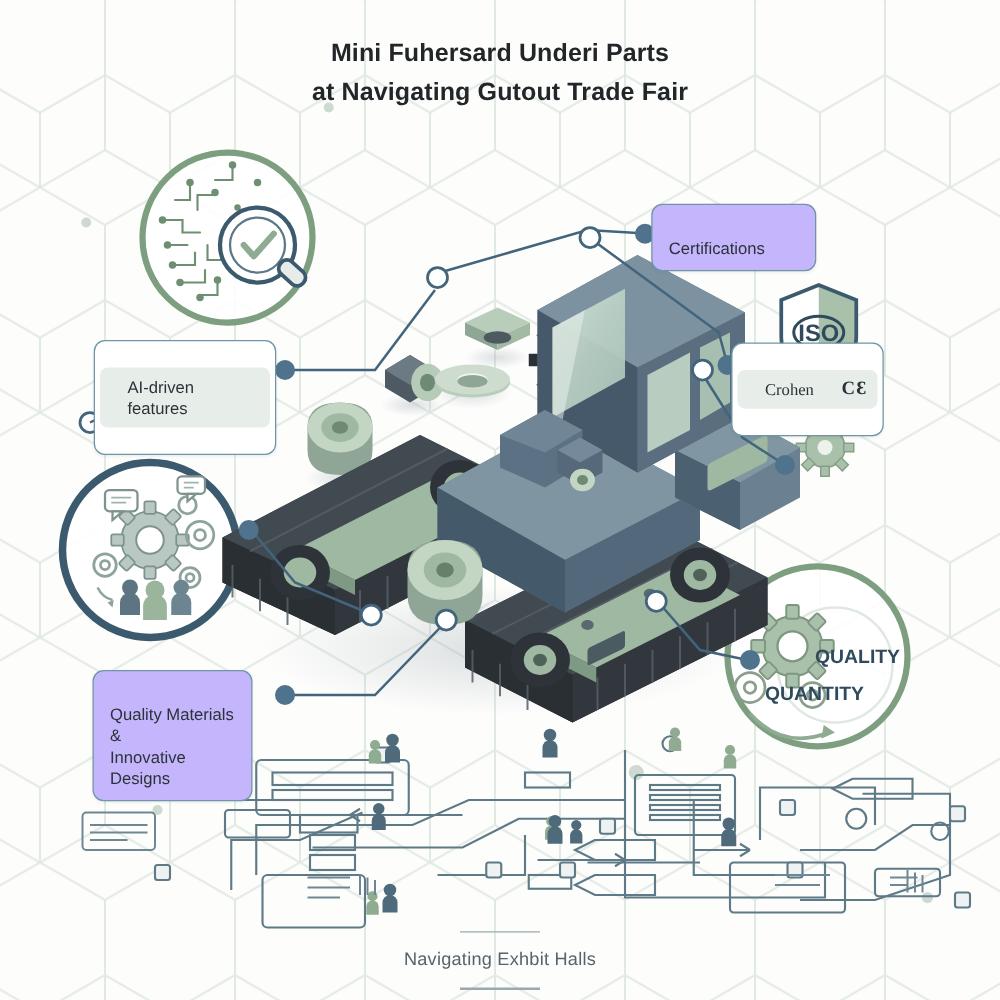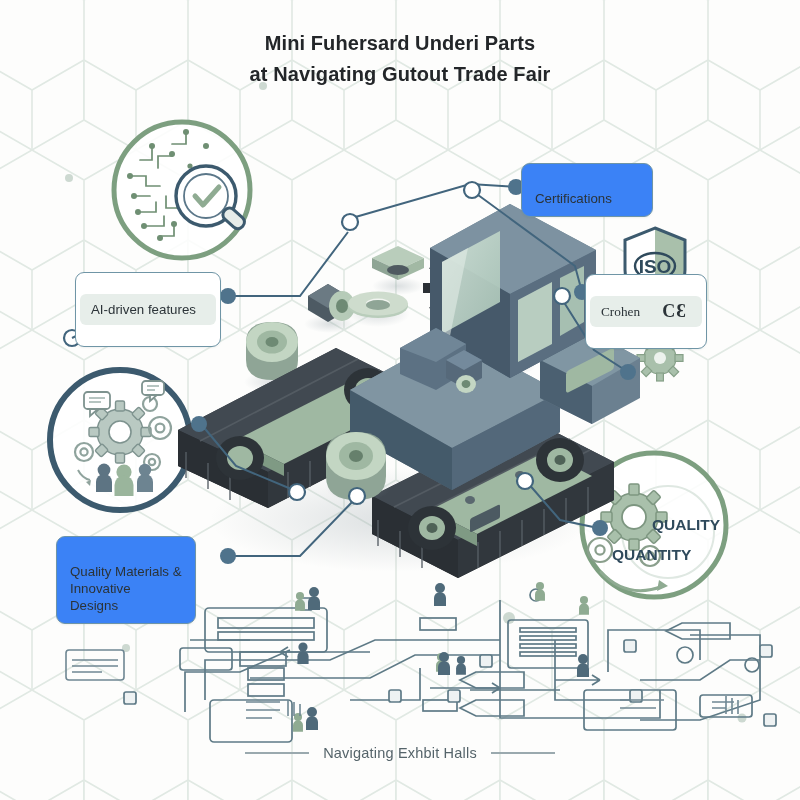--- a/index.html
+++ b/index.html
@@ -43,55 +43,56 @@
     color: #232629;
     line-height: 31px;
   }
 
   
   .callout {
     position: absolute;
     box-sizing: border-box;
     border: 1.6px solid #6f95a6;
     border-radius: 9px;
-    background: #3b82f6;
+    background: #c4b5fd;
     padding: 9px 13px;
     font-size: 13.3px;
     line-height: 17px;
     color: #2b3338;
     white-space: pre-line;
     box-shadow: 0 1px 2px rgba(60,80,90,0.07);
   }
   .callout.tinted-inner {
     background: #ffffff;
     padding: 4px 4px;
   }
   .callout.tinted-inner .inner-fill {
     background: #e7eeea;
     border-radius: 6px;
-    padding: 7px 11px;
+    padding: 7px 22px;
   }
   .callout .ce {
     font-weight: bold;
-    font-size: 18px;
+    font-size: 15px;
     letter-spacing: 1px;
     margin-left: 22px;
   }
 
   
   .bottom-caption {
     position: absolute;
     left: 0;
     right: 0;
     top: 745px;
     display: flex;
     align-items: center;
     justify-content: center;
     gap: 14px;
     z-index: 6;
+    flex-direction: column;
   }
   .bottom-caption .rule {
     width: 64px;
     height: 1.4px;
     background: #9aa9ae;
   }
   .bottom-caption .cap-text {
     font-size: 14.5px;
     color: #55646a;
     letter-spacing: 0.2px;
@@ -687,21 +688,21 @@
     </div>
 
     <div class="callout tinted-inner" style="left:585px; top:274px; width:122px;">
       <div class="inner-fill" style="display:flex; align-items:center;font-family:Liberation Serif, serif;">
         <span>Crohen</span>
         <span class="ce">CƐ</span>
       </div>
     </div>
 
 
-    <div class="callout" style="left:56px; top:536px; width:140px;">
+    <div class="callout" style="left:74px; top:536px; width:128px;">
       <span>Quality Materials &amp;
 Innovative Designs</span>
     </div>
   </div>
 
   <div class="bottom-caption">
     <div class="rule"></div>
     <div class="cap-text">Navigating Exhbit Halls</div>
     <div class="rule"></div>
   </div>

